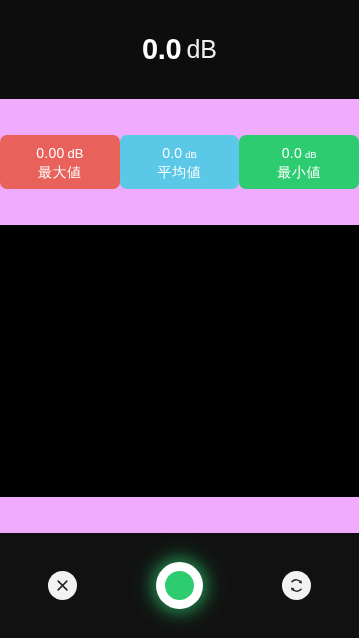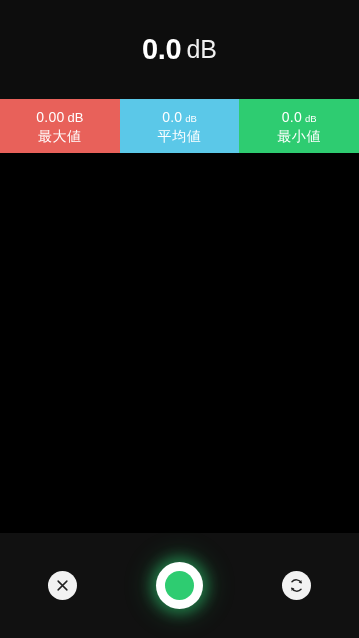--- a/index.html
+++ b/index.html
@@ -52,20 +52,21 @@
     width: 100%;
   }
   .stat-card {
     flex: 1 1 0;
     display: flex;
     flex-direction: column;
     align-items: center;
     justify-content: center;
     gap: 5px;
     user-select: none;
+    border-radius: 7px;
   }
   .stat-value {
     display: flex;
     align-items: baseline;
     color: #ffffff;
     line-height: 1;
   }
   .stat-num {
     font-size: 14px;
     font-weight: 400;
@@ -141,21 +142,21 @@
     height: 29px;
     border-radius: 50%;
     background: #2ecc71;
   }
 
   .icon-svg { display: block; }
 </style>
 </head>
 <body>
 
-<div id="app" style="background: #f0abfc;">
+<div id="app" style="background: #f0abfc; gap: 36px;">
 
   <div class="readout">
     <span class="readout-value">0.0</span>
     <span class="readout-unit">dB</span>
   </div>
 
   <div class="stats">
 
     <div class="stat-card" id="card-0" style="background: rgb(232, 97, 90);">
       <div class="stat-value">

